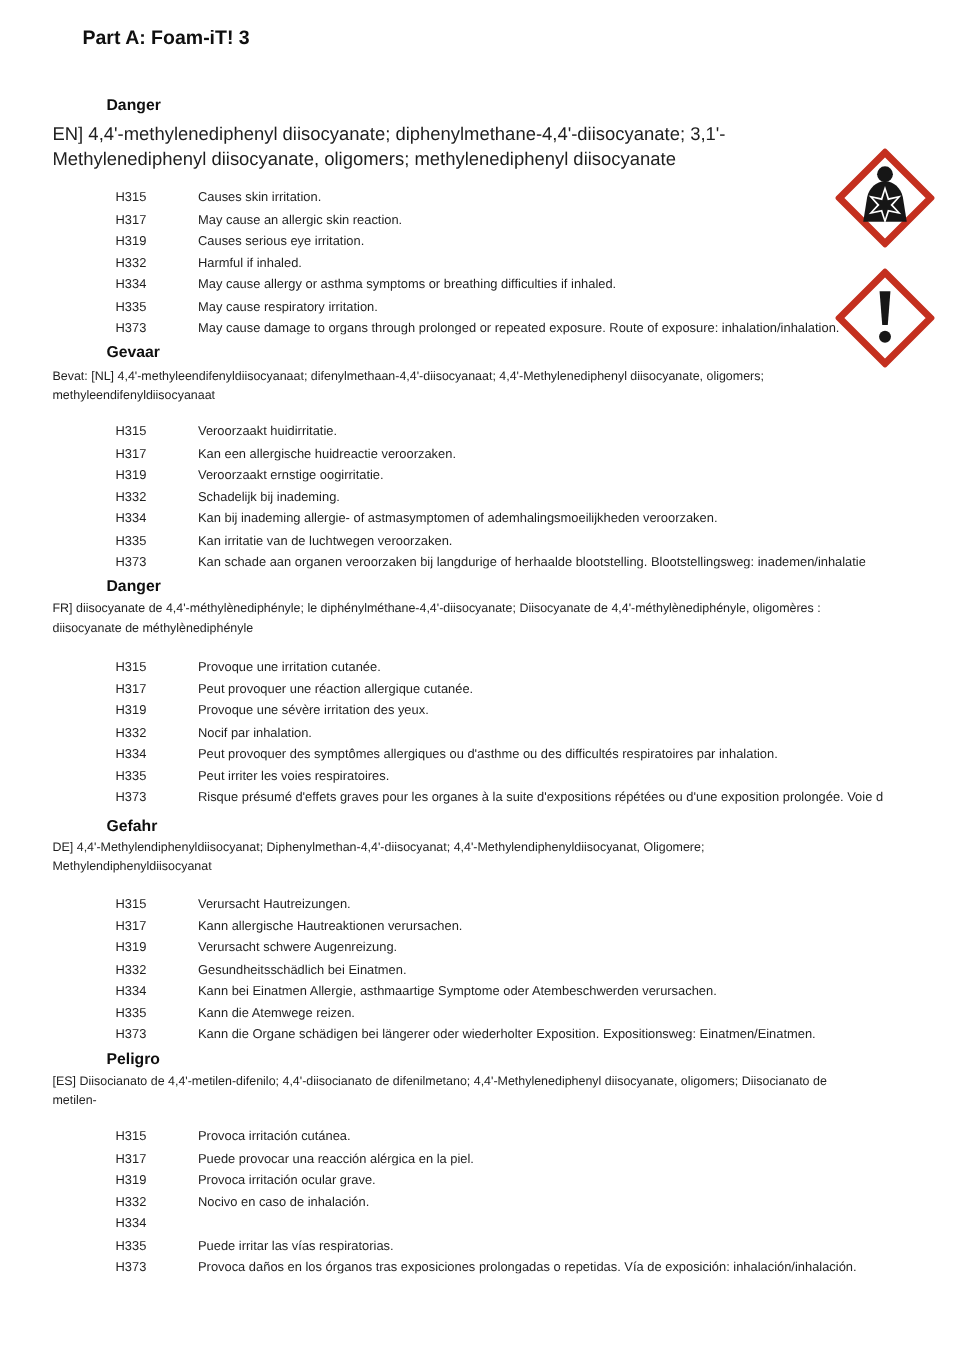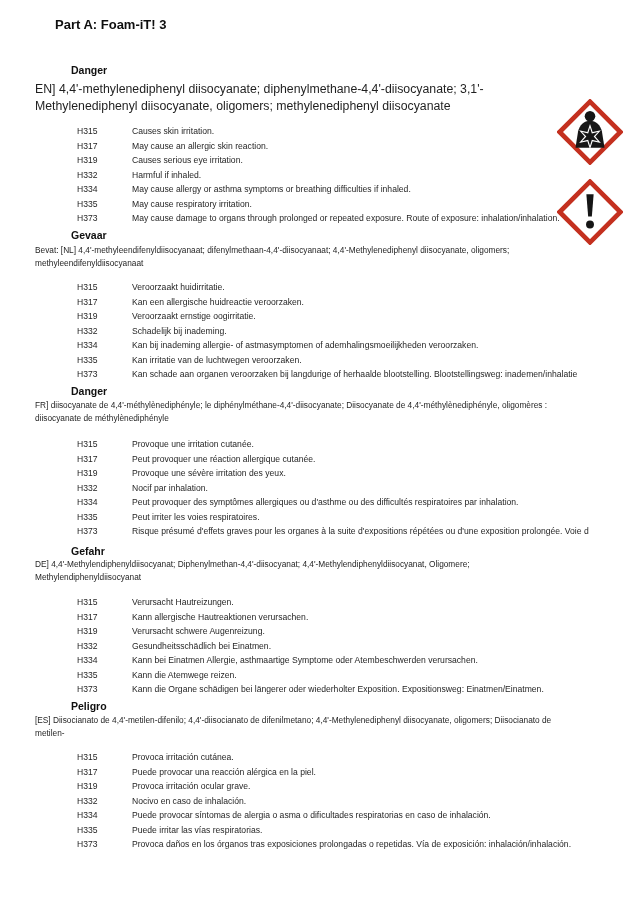--- a/index.html
+++ b/index.html
@@ -208,21 +208,20 @@
       <div class="hrow">
           <span class="hcode">H319</span>
           <span class="htext">Provoca irritación ocular grave.</span>
         </div>
       <div class="hrow">
           <span class="hcode">H332</span>
           <span class="htext">Nocivo en caso de inhalación.</span>
         </div>
       <div class="hrow">
           <span class="hcode">H334</span>
-          <span class="htext">Puede provocar síntomas de alergia o asma o dificultades respiratorias en caso de inhalación.</span>
         </div>
       <div class="hrow">
           <span class="hcode">H335</span>
           <span class="htext">Puede irritar las vías respiratorias.</span>
         </div>
       <div class="hrow">
           <span class="hcode">H373</span>
           <span class="htext">Provoca daños en los órganos tras exposiciones prolongadas o repetidas. Vía de exposición: inhalación/inhalación.</span>
         </div>
     </div>

